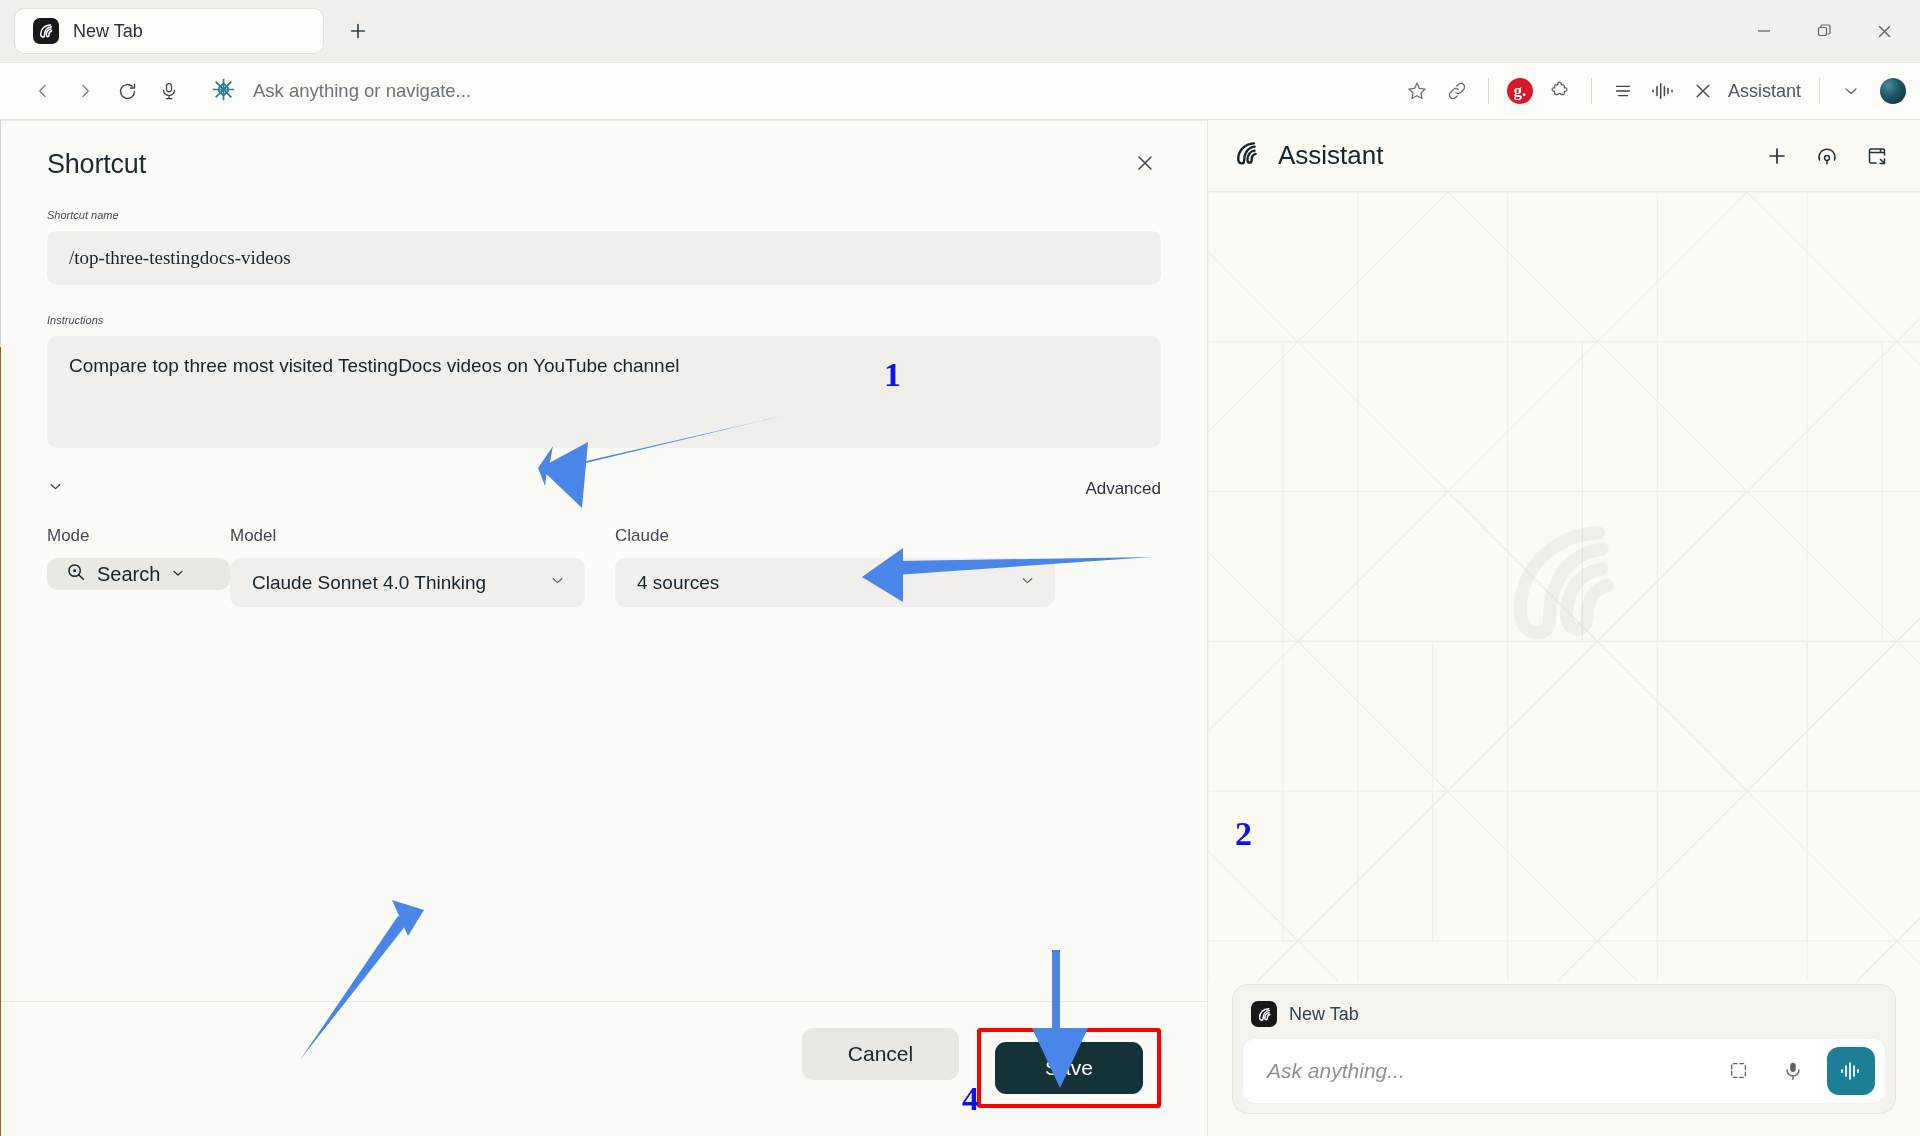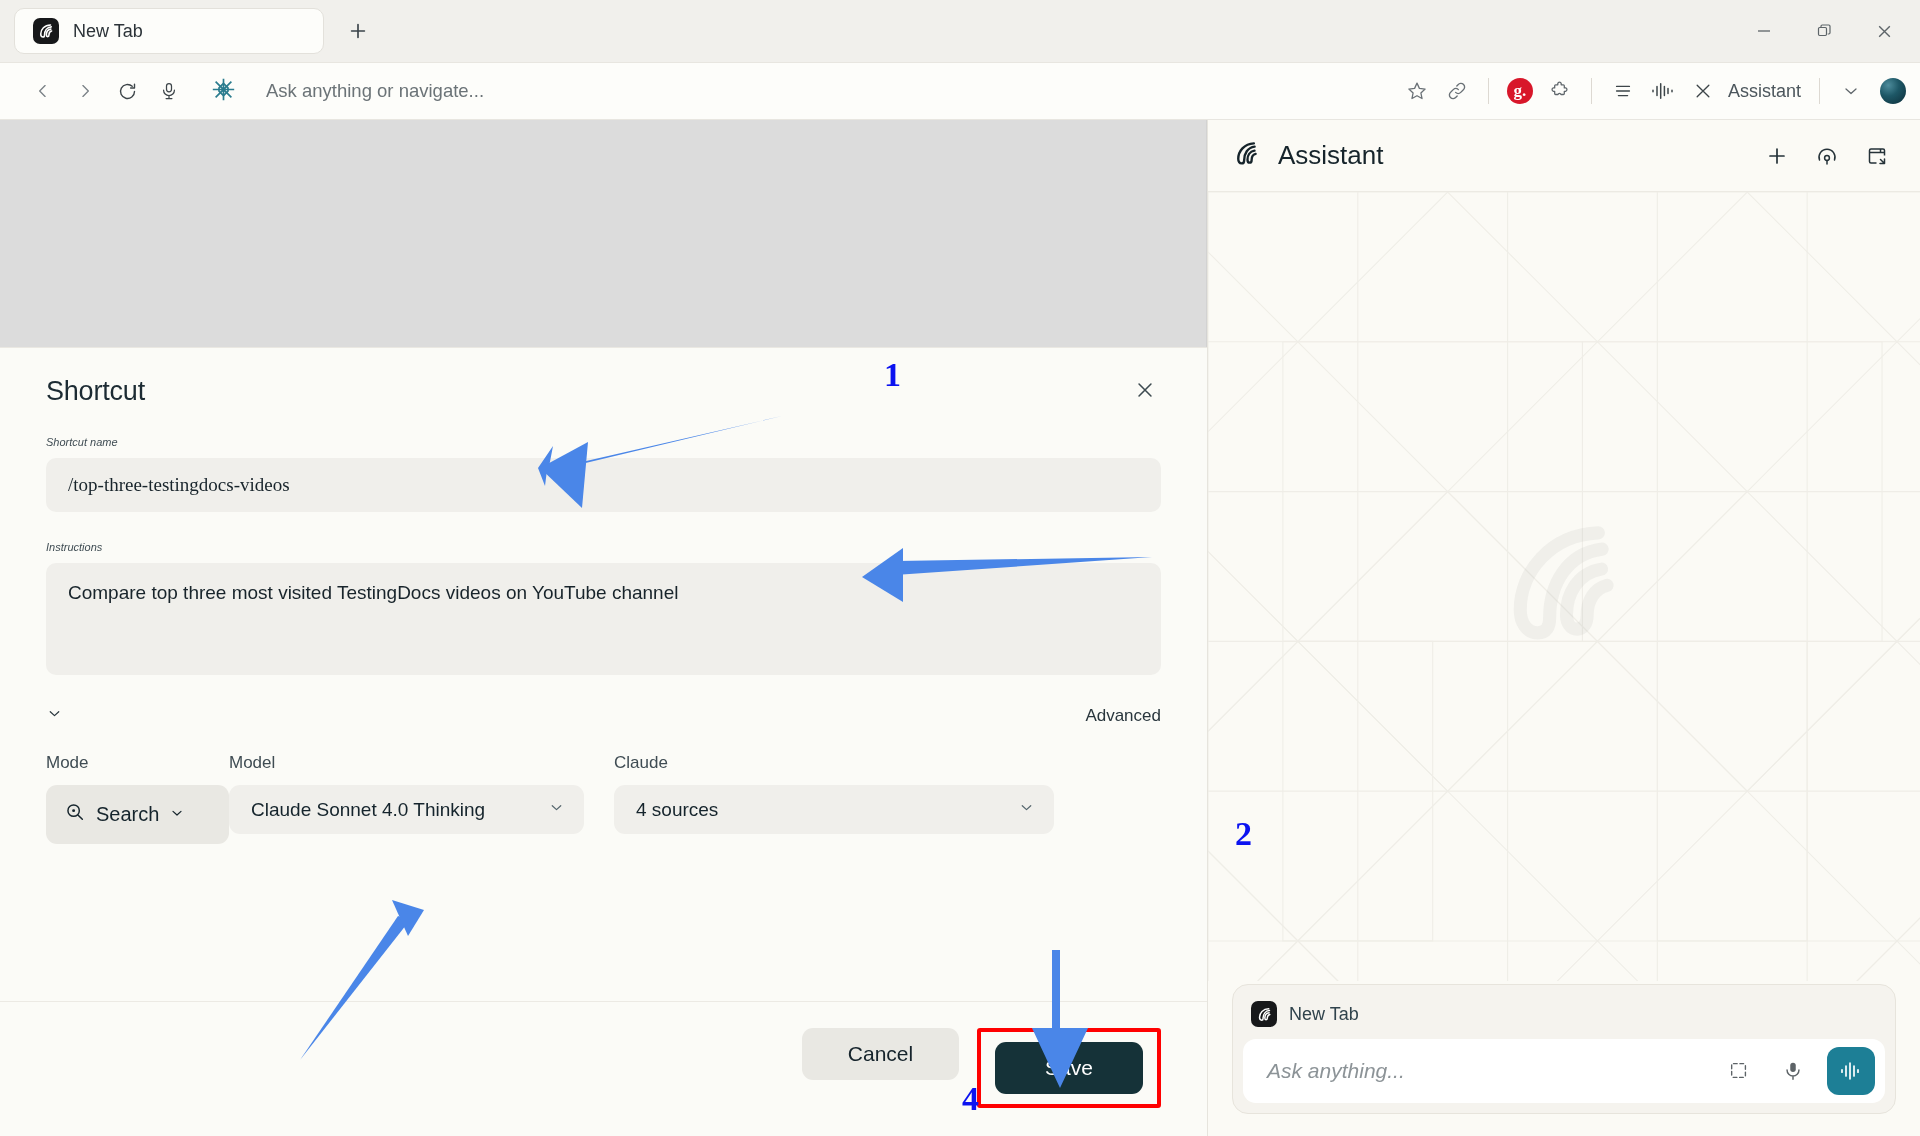--- a/index.html
+++ b/index.html
@@ -68,21 +68,21 @@
   }
   .nav-icon {
     width: 38px; height: 38px;
     display: flex; align-items: center; justify-content: center;
     color: #7a8186;
     flex: 0 0 auto;
   }
   .nav-icon.dark { color: #3d4549; }
   .omnibox {
     flex: 1;
-    display: flex; align-items: center; gap: 29px;
+    display: flex; align-items: center; gap: 16px;
     padding-left: 18px;
     min-width: 0;
   }
   .omni-placeholder {
     font-size: 18.5px; color: #6b7377;
     white-space: nowrap;
   }
   .nav-right {
     display: flex; align-items: center; gap: 2px;
     flex: 0 0 auto;
@@ -113,21 +113,21 @@
   
   .main {
     position: relative;
     height: calc(1136px - 62px - 58px);
     display: flex;
   }
   .content-col {
     width: 1207px;
     position: relative;
     background: #a16207;
-    display: flex; flex-direction: column;
+    display: flex; flex-direction: row;
   }
   .page-blank {
     height: 227px;
     background: #dcdcdc;
     border-right: 1px solid #d2d2d2;
   }
 
   
   .dialog {
     flex: 1;
@@ -183,21 +183,21 @@
   }
   .adv-col { display: flex; flex-direction: column; }
   .adv-col.mode  { width: 183px; }
   .adv-col.model { width: 385px; }
   .adv-col.sources { width: 440px; }
   .adv-label {
     font-size: 17px; color: #3f4c53;
     margin-bottom: 12px;
   }
   .pill {
-    height: 59px;
+    height: 32px;
     background: #e9e8e3;
     border-radius: 11px;
     display: flex; align-items: center;
     padding: 0 18px;
     gap: 10px;
     font-size: 20px; color: #15242c;
   }
   .select-box {
     height: 49px;
     background: #f0efeb;

